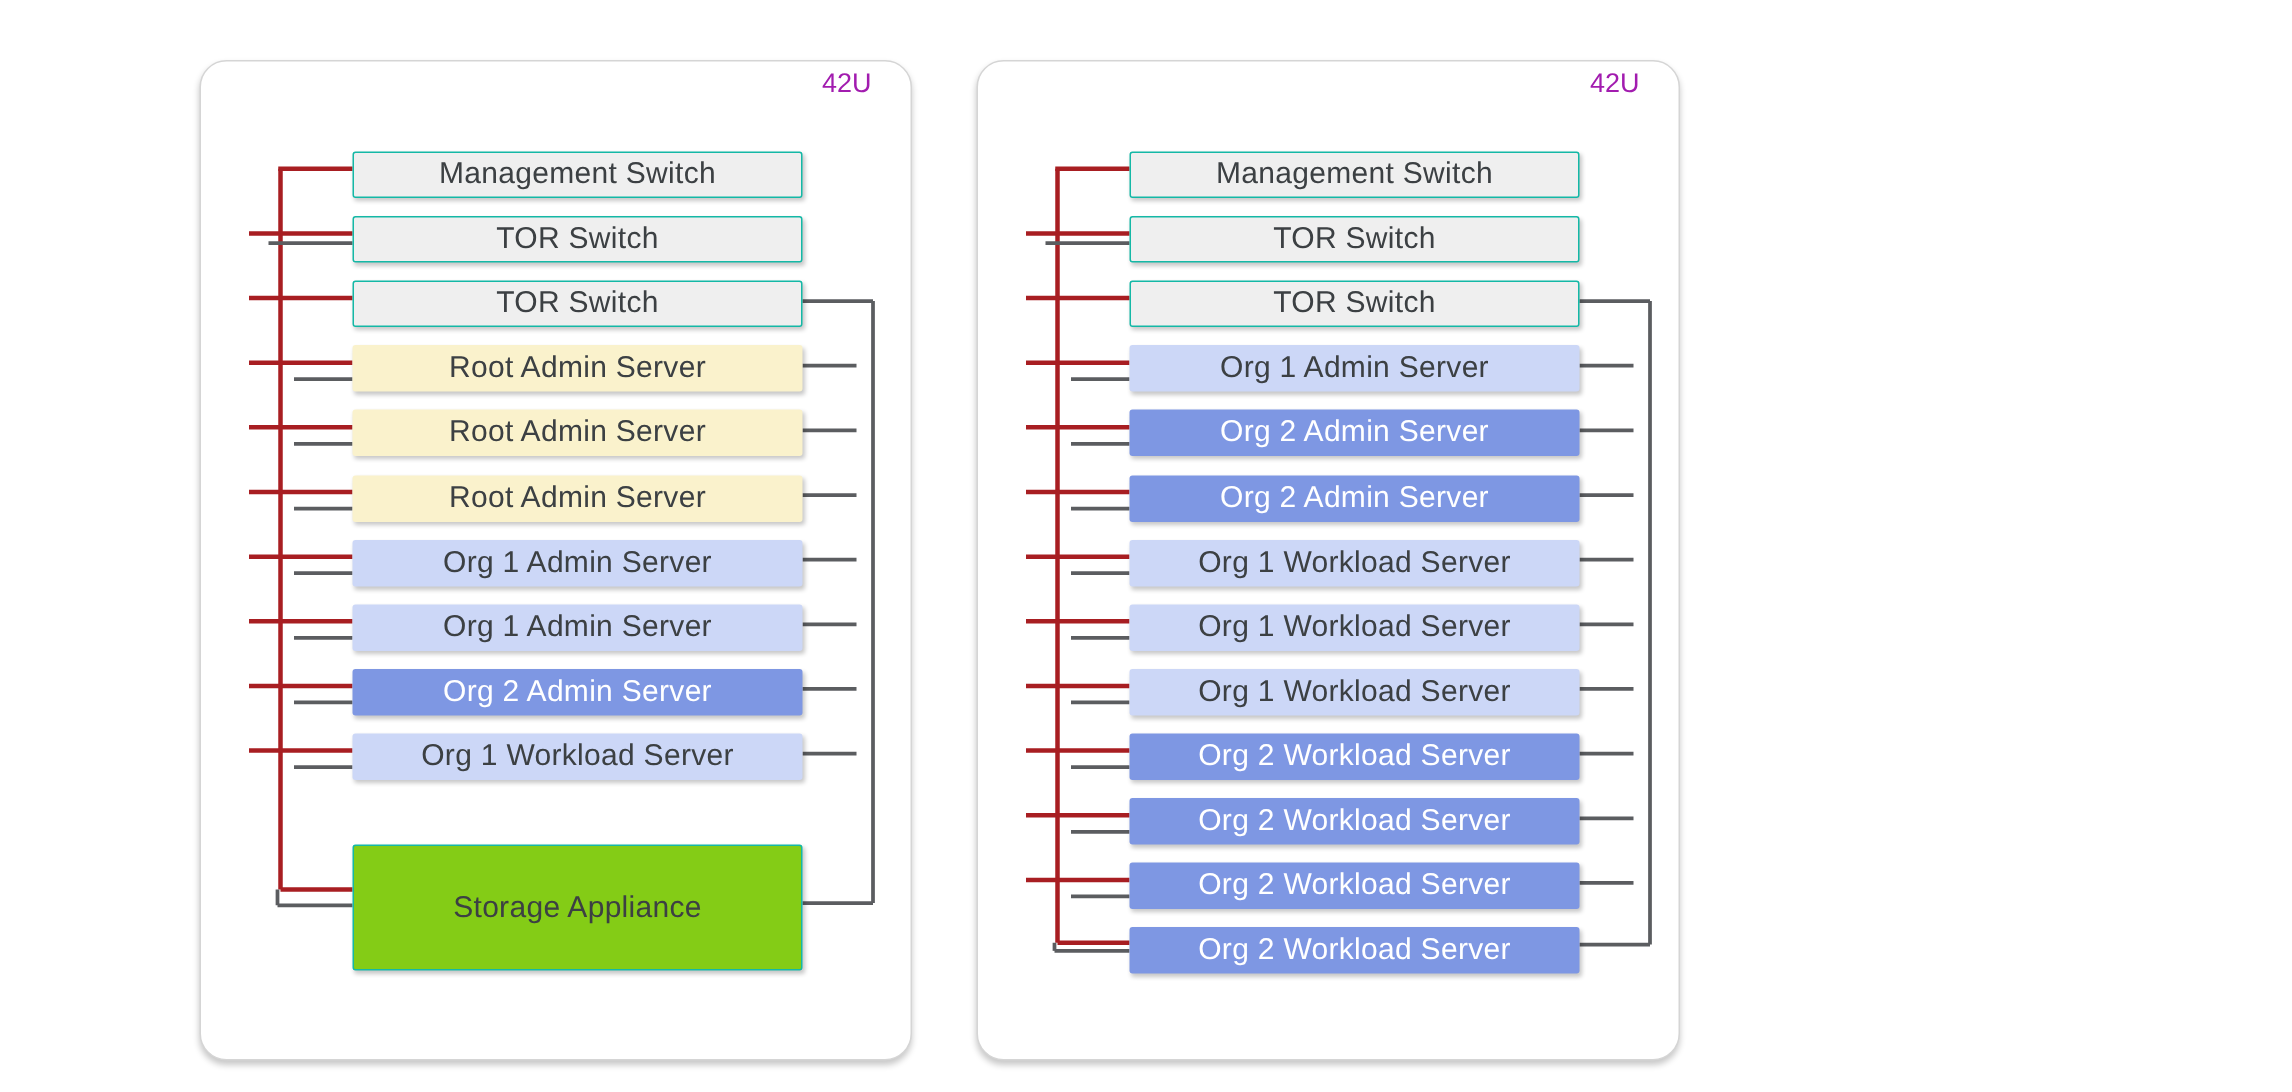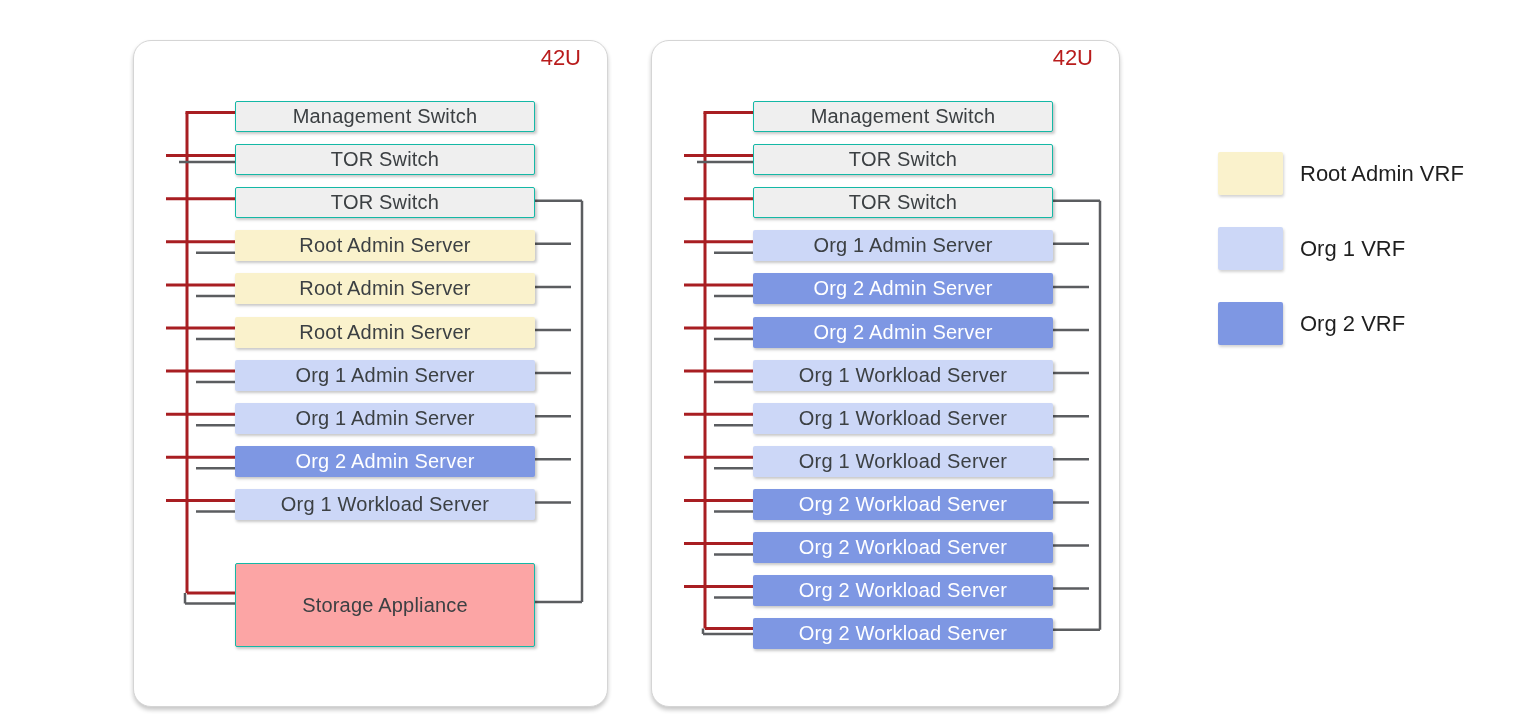--- a/index.html
+++ b/index.html
@@ -13,21 +13,21 @@
     position:absolute;top:40px;height:665px;
     background:#ffffff;
     border:1.5px solid #d5d5d5;
     border-radius:18px;
     box-shadow:0 3px 4px rgba(0,0,0,0.22);
   }
   #rack0{left:133px;width:473px;}
   #rack1{left:651px;width:467px;}
   .ulabel{
     position:absolute;top:5px;right:26px;
-    font-size:22px;line-height:1.1;color:#b91c1c;
+    font-size:18px;line-height:1.1;color:#a21caf;
   }
   .lines{position:absolute;left:0;top:0;width:100%;height:100%;pointer-events:none;}
   .unit{
     position:absolute;left:101px;width:300px;
     display:flex;align-items:center;justify-content:center;
     font-size:20px;letter-spacing:0.2px;
     border-radius:2px;
     box-shadow:1.5px 2px 3px rgba(0,0,0,0.22);
     box-sizing:border-box;
     white-space:nowrap;
@@ -89,21 +89,21 @@
       <div class="unit switch" style="top: 60px; height: 31px; background: rgb(239, 239, 239); color: rgb(60, 64, 67);">Management Switch</div>
       <div class="unit switch" style="top: 103.1px; height: 31px; background: rgb(239, 239, 239); color: rgb(60, 64, 67);">TOR Switch</div>
       <div class="unit switch" style="top: 146.2px; height: 31px; background: rgb(239, 239, 239); color: rgb(60, 64, 67);">TOR Switch</div>
       <div class="unit root_admin" style="top: 189.3px; height: 31px; background: rgb(250, 242, 204); color: rgb(60, 64, 67);">Root Admin Server</div>
       <div class="unit root_admin" style="top: 232.4px; height: 31px; background: rgb(250, 242, 204); color: rgb(60, 64, 67);">Root Admin Server</div>
       <div class="unit root_admin" style="top: 275.5px; height: 31px; background: rgb(250, 242, 204); color: rgb(60, 64, 67);">Root Admin Server</div>
       <div class="unit org1" style="top: 318.6px; height: 31px; background: rgb(204, 215, 247); color: rgb(60, 64, 67);">Org 1 Admin Server</div>
       <div class="unit org1" style="top: 361.7px; height: 31px; background: rgb(204, 215, 247); color: rgb(60, 64, 67);">Org 1 Admin Server</div>
       <div class="unit org2" style="top: 404.8px; height: 31px; background: rgb(126, 151, 227); color: rgb(255, 255, 255);">Org 2 Admin Server</div>
       <div class="unit org1" style="top: 447.9px; height: 31px; background: rgb(204, 215, 247); color: rgb(60, 64, 67);">Org 1 Workload Server</div>
-      <div class="unit storage" style="top: 522px; height: 84px; background: #fca5a5; color: rgb(60, 64, 67);">Storage Appliance</div>
+      <div class="unit storage" style="top: 522px; height: 84px; background: #84cc16; color: rgb(60, 64, 67);">Storage Appliance</div>
     </section>
   <section class="rack" id="rack1">
     <span class="ulabel">42U</span>
   <svg class="lines">
         <line x1="53" y1="71.5" x2="53" y2="587.5" stroke="#a81e22" stroke-width="3"></line>
         <line x1="51.5" y1="71.5" x2="101" y2="71.5" stroke="#a81e22" stroke-width="3"></line>
         <line x1="32" y1="114.6" x2="101" y2="114.6" stroke="#a81e22" stroke-width="3"></line>
         <line x1="45" y1="121.1" x2="101" y2="121.1" stroke="#5b5d60" stroke-width="2.5"></line>
         <line x1="32" y1="157.7" x2="101" y2="157.7" stroke="#a81e22" stroke-width="3"></line>
         <line x1="401" y1="159.7" x2="448" y2="159.7" stroke="#5b5d60" stroke-width="2.5"></line>
@@ -147,27 +147,13 @@
       <div class="unit org2" style="top: 232.4px; height: 31px; background: rgb(126, 151, 227); color: rgb(255, 255, 255);">Org 2 Admin Server</div>
       <div class="unit org2" style="top: 275.5px; height: 31px; background: rgb(126, 151, 227); color: rgb(255, 255, 255);">Org 2 Admin Server</div>
       <div class="unit org1" style="top: 318.6px; height: 31px; background: rgb(204, 215, 247); color: rgb(60, 64, 67);">Org 1 Workload Server</div>
       <div class="unit org1" style="top: 361.7px; height: 31px; background: rgb(204, 215, 247); color: rgb(60, 64, 67);">Org 1 Workload Server</div>
       <div class="unit org1" style="top: 404.8px; height: 31px; background: rgb(204, 215, 247); color: rgb(60, 64, 67);">Org 1 Workload Server</div>
       <div class="unit org2" style="top: 447.9px; height: 31px; background: rgb(126, 151, 227); color: rgb(255, 255, 255);">Org 2 Workload Server</div>
       <div class="unit org2" style="top: 491px; height: 31px; background: rgb(126, 151, 227); color: rgb(255, 255, 255);">Org 2 Workload Server</div>
       <div class="unit org2" style="top: 534.1px; height: 31px; background: rgb(126, 151, 227); color: rgb(255, 255, 255);">Org 2 Workload Server</div>
       <div class="unit org2" style="top: 577.2px; height: 31px; background: rgb(126, 151, 227); color: rgb(255, 255, 255);">Org 2 Workload Server</div>
     </section>
-  <div class="legend">
-      <div class="legend-item" style="top: 0px;">
-        <span class="legend-swatch" style="background: rgb(250, 242, 204);"></span>
-        <span class="legend-label">Root Admin VRF</span>
-      </div>
-      <div class="legend-item" style="top: 75px;">
-        <span class="legend-swatch" style="background: rgb(204, 215, 247);"></span>
-        <span class="legend-label">Org 1 VRF</span>
-      </div>
-      <div class="legend-item" style="top: 150px;">
-        <span class="legend-swatch" style="background: rgb(126, 151, 227);"></span>
-        <span class="legend-label">Org 2 VRF</span>
-      </div>
-    </div>
 </div>
 
 </body></html>

